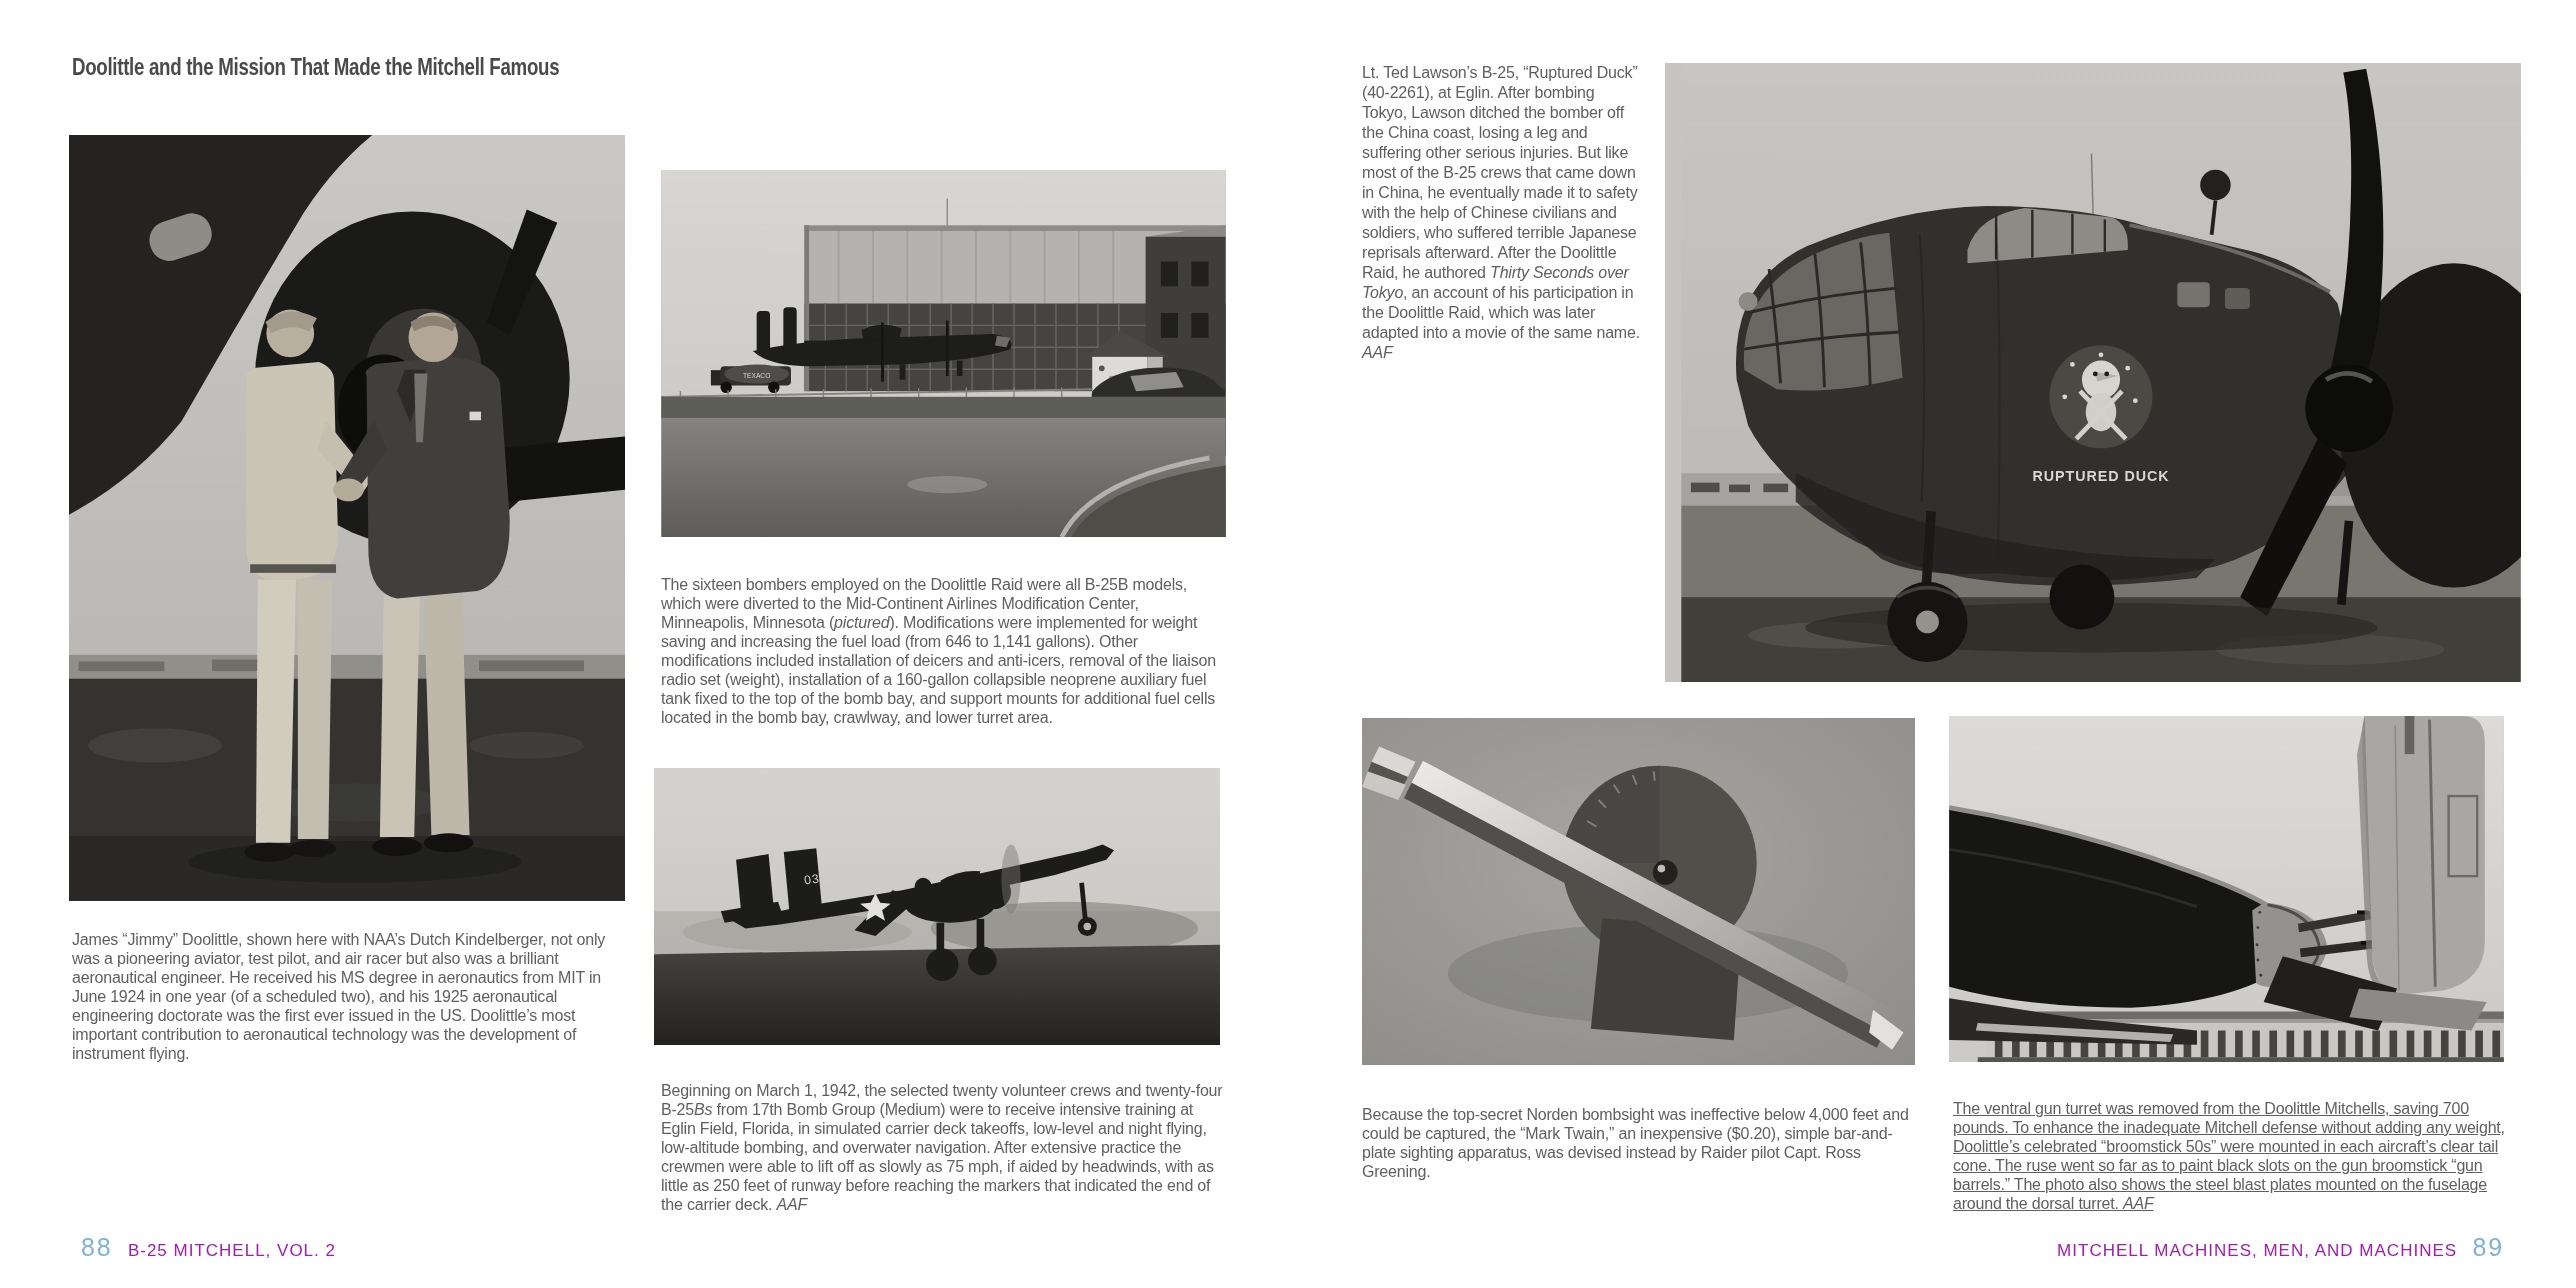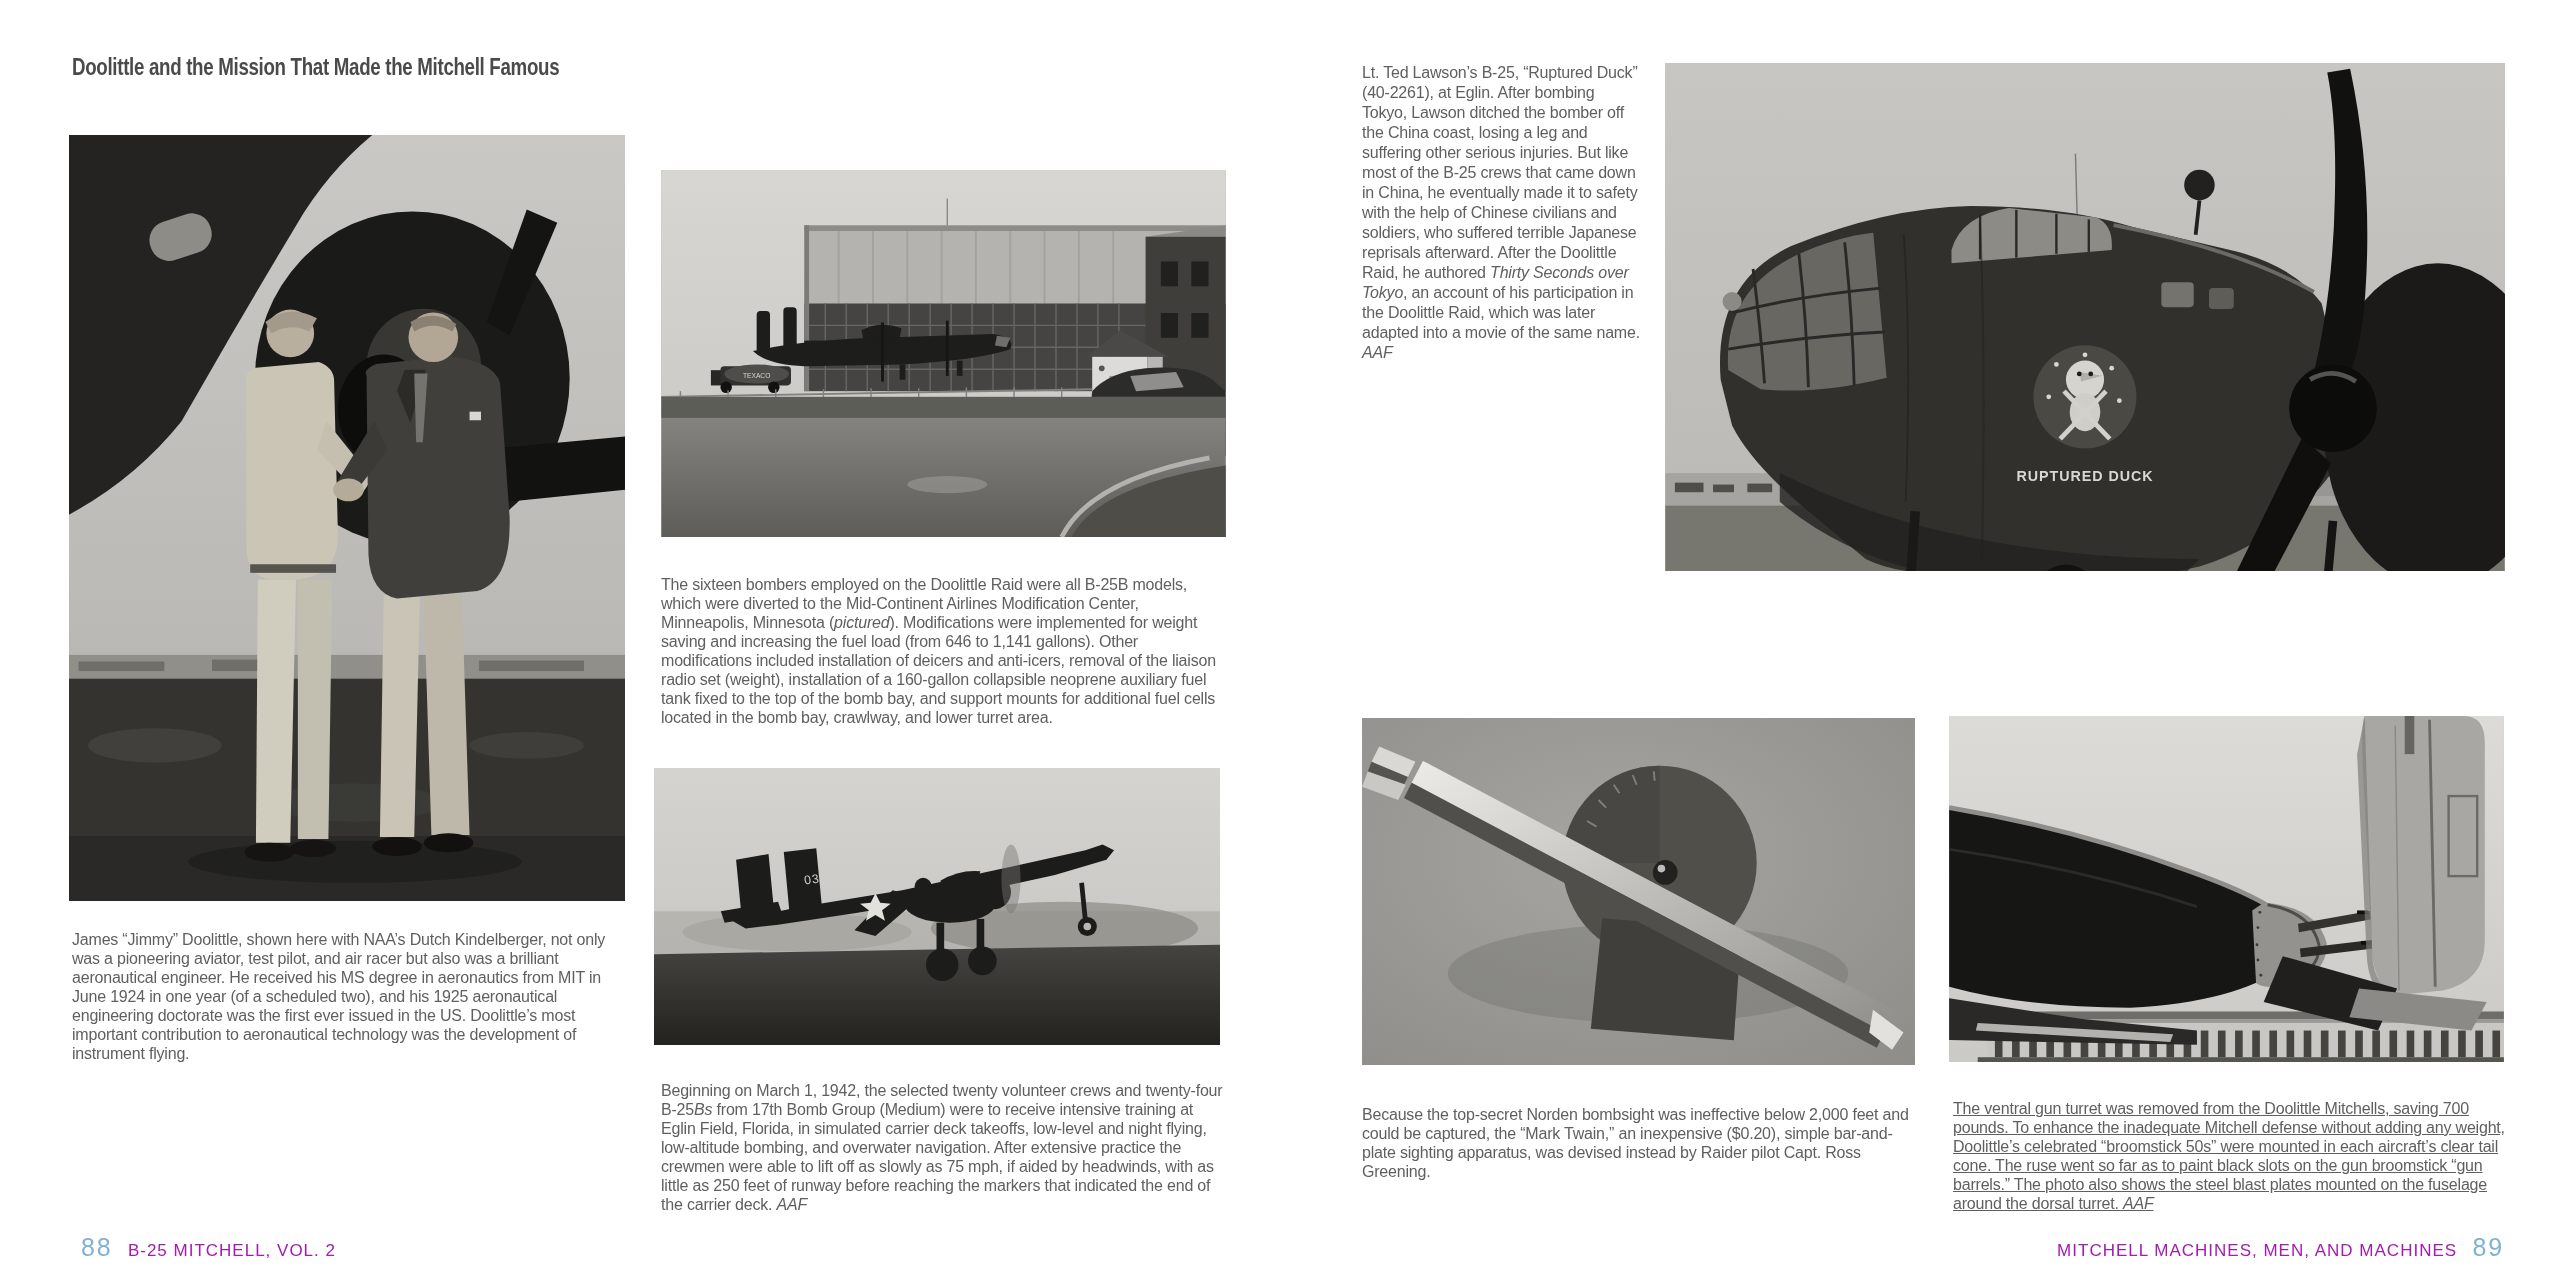--- a/index.html
+++ b/index.html
@@ -254,21 +254,21 @@
 
   <div class="footer left">
     <span class="num">88</span>
     <span class="label">B-25 MITCHELL, VOL. 2</span>
   </div>
 
   <p class="caption lawson" style="left:1362px;top:63px;width:279px;">
     <span>Lt. Ted Lawson’s B-25, “Ruptured Duck” (40-2261), at Eglin. After bombing Tokyo, Lawson ditched the bomber off the China coast, losing a leg and suffering other serious injuries. But like most of the B-25 crews that came down in China, he eventually made it to safety with the help of Chinese civilians and soldiers, who suffered terrible Japanese reprisals afterward. After the Doolittle Raid, he authored </span><span class="it">Thirty Seconds over Tokyo</span><span>, an account of his participation in the Doolittle Raid, which was later adapted into a movie of the same name. </span><span class="it">AAF</span>
   </p>
 
-  <div class="photo" style="left:1665px;top:63px;width:840px;height:508px;">
+  <div class="photo" style="left:1665px;top:63px;width:840px;height:619px;padding-left:16px;">
     <svg width="840" height="619" viewBox="0 0 880 649">
       <defs>
         <linearGradient id="sky4" x1="0" y1="0" x2="0" y2="1">
           <stop offset="0" stop-color="#c7c6c2"></stop>
             <stop offset="1" stop-color="#b7b6b2"></stop>
         </linearGradient>
       </defs>
       <rect width="880" height="649" fill="url(#sky4)"></rect>
       <line x1="430" y1="95" x2="432" y2="170" stroke="#7c7b77" stroke-width="1.5"></line>
       <g>
@@ -378,21 +378,21 @@
         <polygon points="10,46 48,62 44,70 6,56" fill="#55544f"></polygon>
         <polygon points="6,56 46,70 38,86 0,72" fill="#c9c8c4"></polygon>
         <polygon points="536,306 568,330 556,348 532,330" fill="#e2e1dd"></polygon>
       </g>
       <circle cx="318" cy="162" r="13" fill="#22211f"></circle>
       <circle cx="314" cy="158" r="4" fill="#bdbcb8"></circle>
     </svg>
   </div>
 
   <p class="caption" style="left:1362px;top:1105px;width:558px;">
-    <span>Because the top-secret Norden bombsight was ineffective below 2,000 feet and could be captured, the “Mark Twain,” an inexpensive ($0.20), simple bar-and-plate sighting apparatus, was devised instead by Raider pilot Capt. Ross Greening.</span>
+    <span>Because the top-secret Norden bombsight was ineffective below 4,000 feet and could be captured, the “Mark Twain,” an inexpensive ($0.20), simple bar-and-plate sighting apparatus, was devised instead by Raider pilot Capt. Ross Greening.</span>
   </p>
 
   <div class="photo" style="left:1949px;top:716px;width:555px;height:346px;">
     <svg width="555" height="346" viewBox="0 0 582 363">
       <defs>
         <linearGradient id="sky6" x1="0" y1="0" x2="0" y2="1">
           <stop offset="0" stop-color="#dcdbd7"></stop>
             <stop offset="1" stop-color="#cbcac6"></stop>
         </linearGradient>
       </defs>

